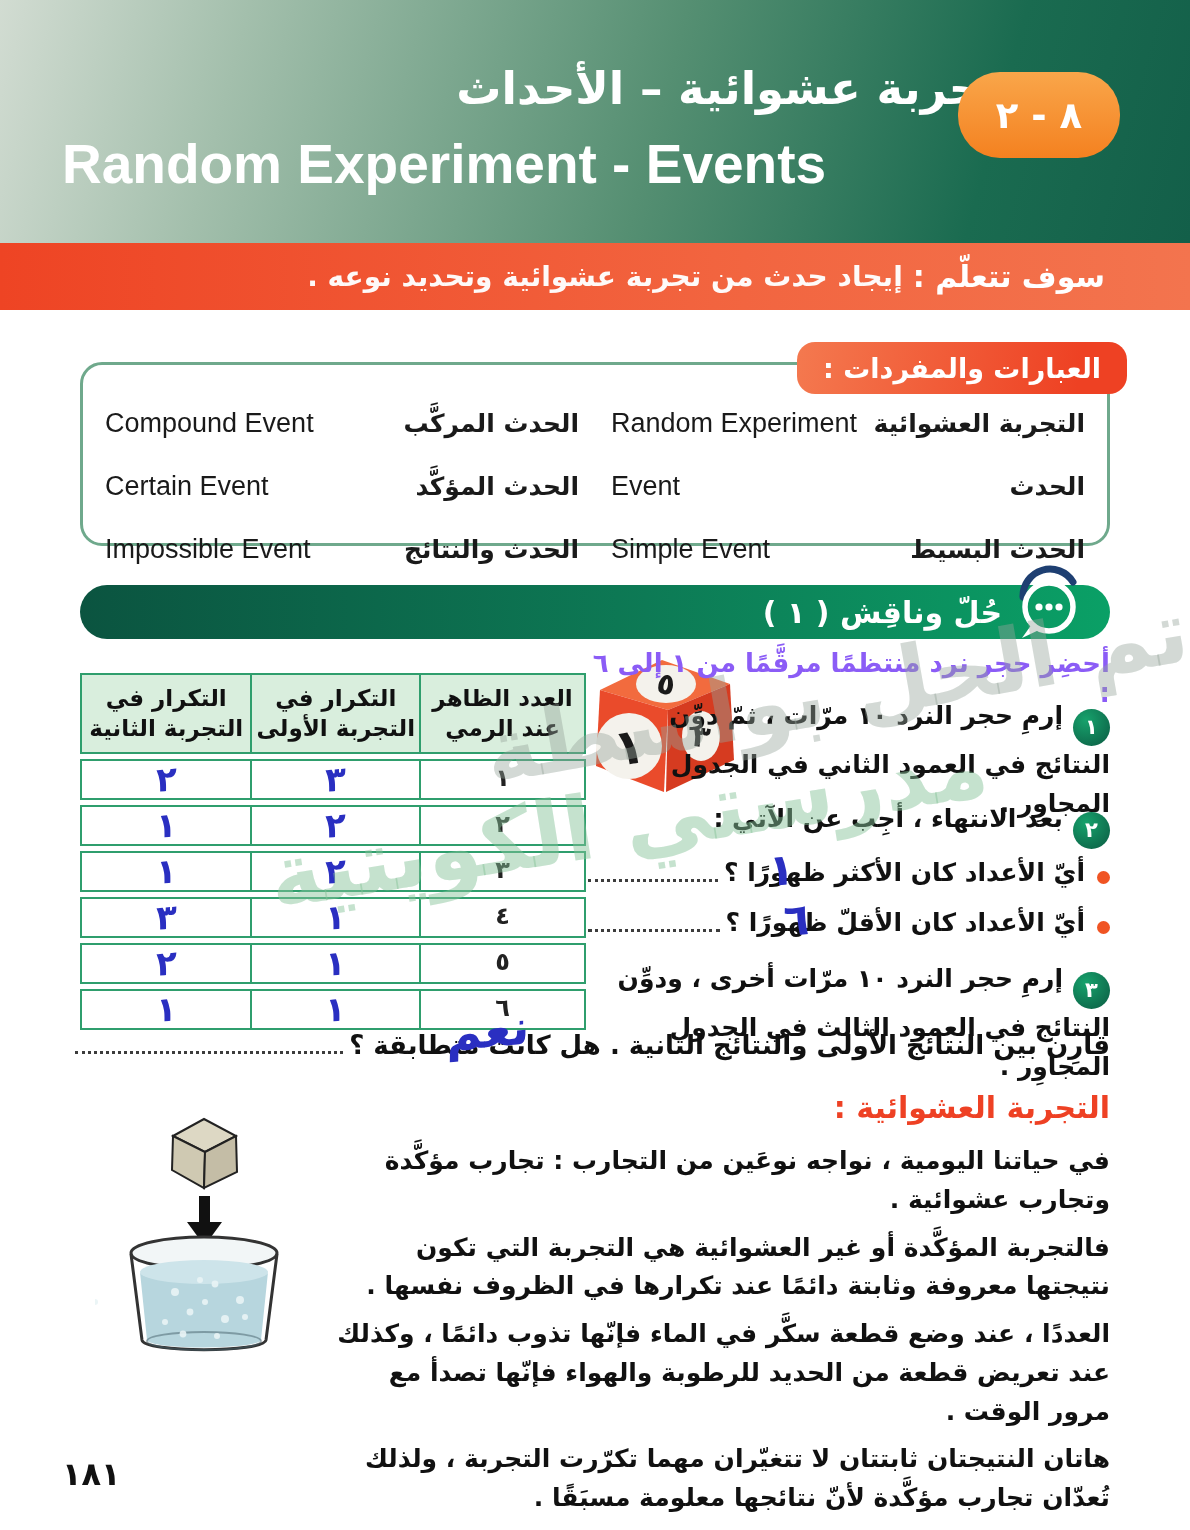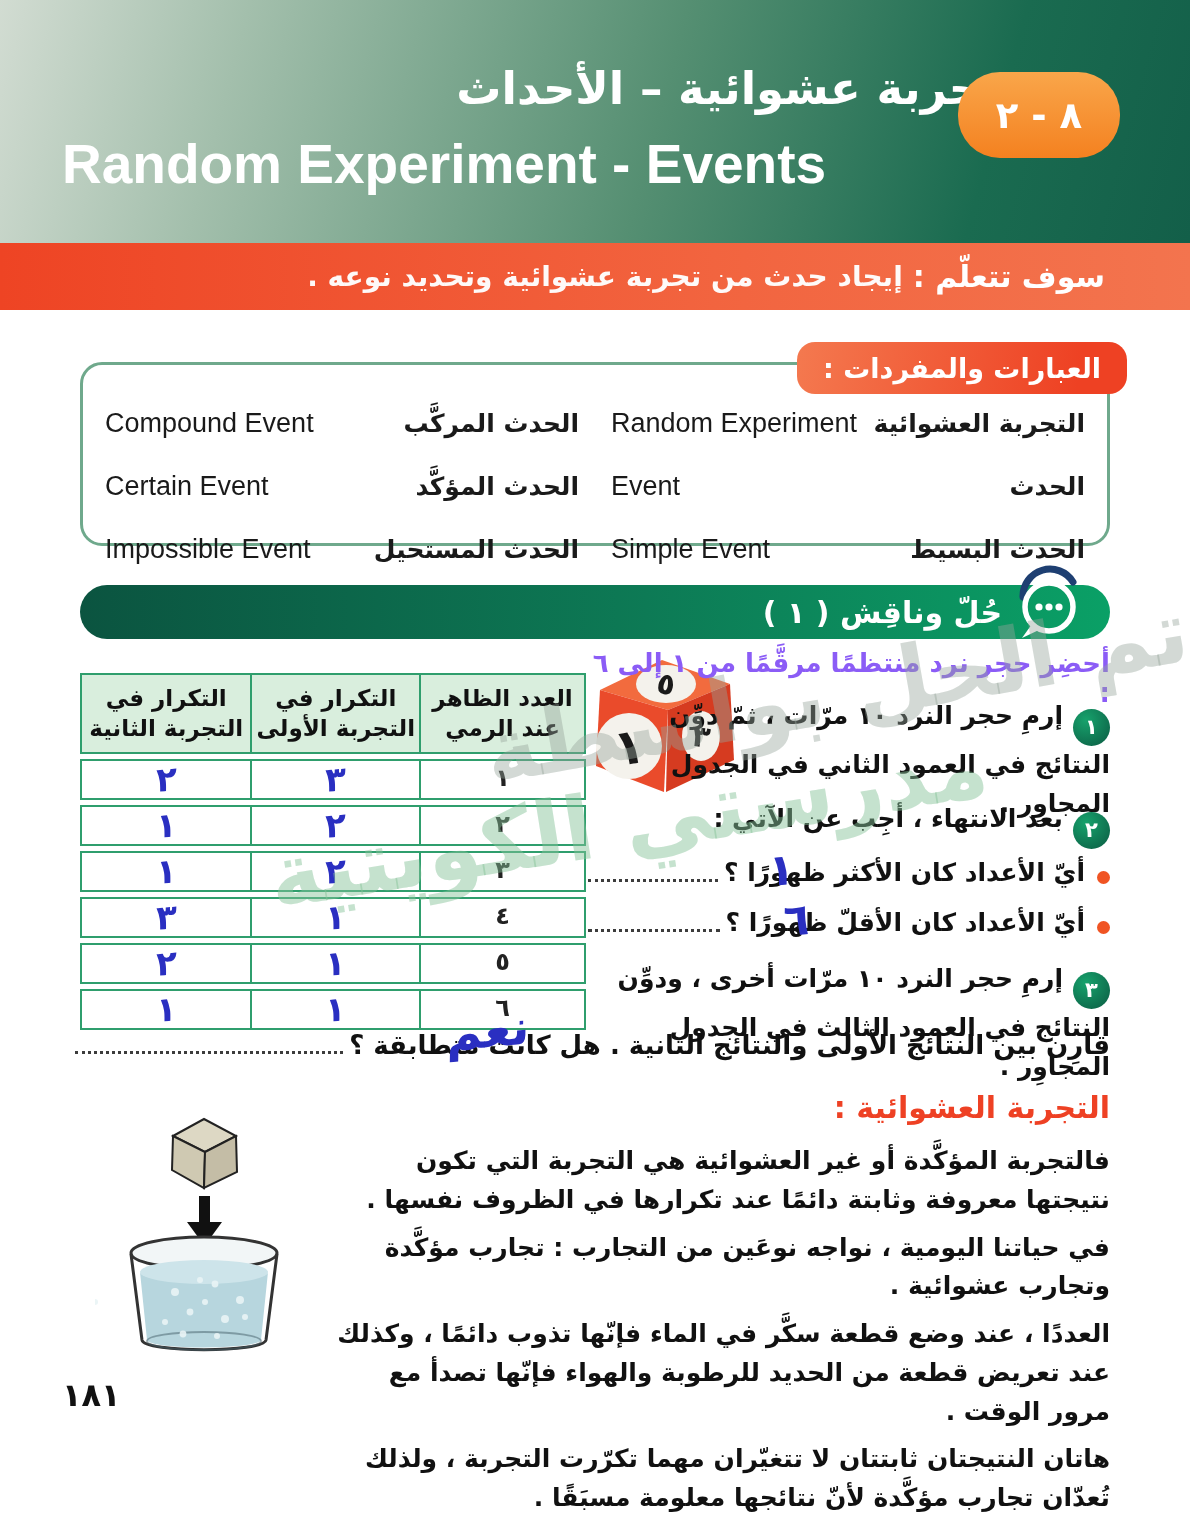--- a/index.html
+++ b/index.html
@@ -88,21 +88,21 @@
 
   
   .section-heading { position:absolute; top:1090px; right:80px; font-size:30px;
     font-weight:bold; color:#ee4124; direction:rtl; }
   .paragraphs { position:absolute; top:1142px; right:80px; width:785px; direction:rtl;
     text-align:right; color:#111; }
   .paragraphs p { font-size:25px; font-weight:bold; line-height:1.55; margin-bottom:9px; }
 
   .glass { position:absolute; top:1112px; left:95px; }
 
-  .page-number { position:absolute; top:1376px; left:62px; font-size:32px;
+  .page-number { position:absolute; top:1455px; left:62px; font-size:32px;
     font-weight:bold; color:#111; direction:rtl; }
 
   
   .wm { position:absolute; pointer-events:none; font-weight:bold; direction:rtl; white-space:nowrap; }
   .wm-1 { top:640px; left:480px; font-size:88px; color:rgba(150,165,155,.42); transform:rotate(-10deg); }
   .wm-2 { top:770px; left:265px; font-size:88px; color:rgba(134,195,152,.48); transform:rotate(-9deg); }
 </style>
 </head>
 <body>
 
@@ -133,21 +133,21 @@
     <div class="vocab-pair">
       <span class="vocab-en">Certain Event</span>
       <span class="vocab-ar">الحدث المؤكَّد</span>
     </div>
     <div class="vocab-pair">
       <span class="vocab-en">Event</span>
       <span class="vocab-ar">الحدث</span>
     </div>
     <div class="vocab-pair">
       <span class="vocab-en">Impossible Event</span>
-      <span class="vocab-ar">الحدث المستحيل</span>
+      <span class="vocab-ar">الحدث والنتائج</span>
     </div>
     <div class="vocab-pair">
       <span class="vocab-en">Simple Event</span>
       <span class="vocab-ar">الحدث البسيط</span>
     </div>
   </div>
 
   <div class="activity-banner">
     <span class="activity-label">حُلّ وناقِش ( ١ )</span>
     <span class="bubble-icon">
@@ -250,22 +250,22 @@
 
   <div class="compare-row">
     <span class="q-text">قارِن بين النتائج الأولى والنتائج الثانية . هل كانت متطابقة ؟</span>
     <span class="dotline"></span>
     <span class="compare-answer hw">نعم</span>
   </div>
 
   <div class="section-heading">التجربة العشوائية :</div>
 
   <div class="paragraphs">
+    <p>في حياتنا اليومية ، نواجه نوعَين من التجارب : تجارب مؤكَّدة وتجارب عشوائية .</p>
     <p>فالتجربة المؤكَّدة أو غير العشوائية هي التجربة التي تكون نتيجتها معروفة وثابتة دائمًا عند تكرارها في الظروف نفسها .</p>
-    <p>في حياتنا اليومية ، نواجه نوعَين من التجارب : تجارب مؤكَّدة وتجارب عشوائية .</p>
     <p>العددًا ، عند وضع قطعة سكَّر في الماء فإنّها تذوب دائمًا ، وكذلك عند تعريض قطعة من الحديد للرطوبة والهواء فإنّها تصدأ مع مرور الوقت .</p>
     <p>هاتان النتيجتان ثابتتان لا تتغيّران مهما تكرّرت التجربة ، ولذلك تُعدّان تجارب مؤكَّدة لأنّ نتائجها معلومة مسبَقًا .</p>
   </div>
 
   <span class="glass">
     <svg width="218" height="252" viewBox="0 0 218 252">
 
       <polygon points="78,24 109,7 141,24 110,40" fill="#ddd8c4" stroke="#222" stroke-width="2"></polygon>
       <polygon points="78,24 110,40 109,76 77,58" fill="#cfc9b2" stroke="#222" stroke-width="2"></polygon>
       <polygon points="110,40 141,24 142,60 109,76" fill="#c4bda6" stroke="#222" stroke-width="2"></polygon>

